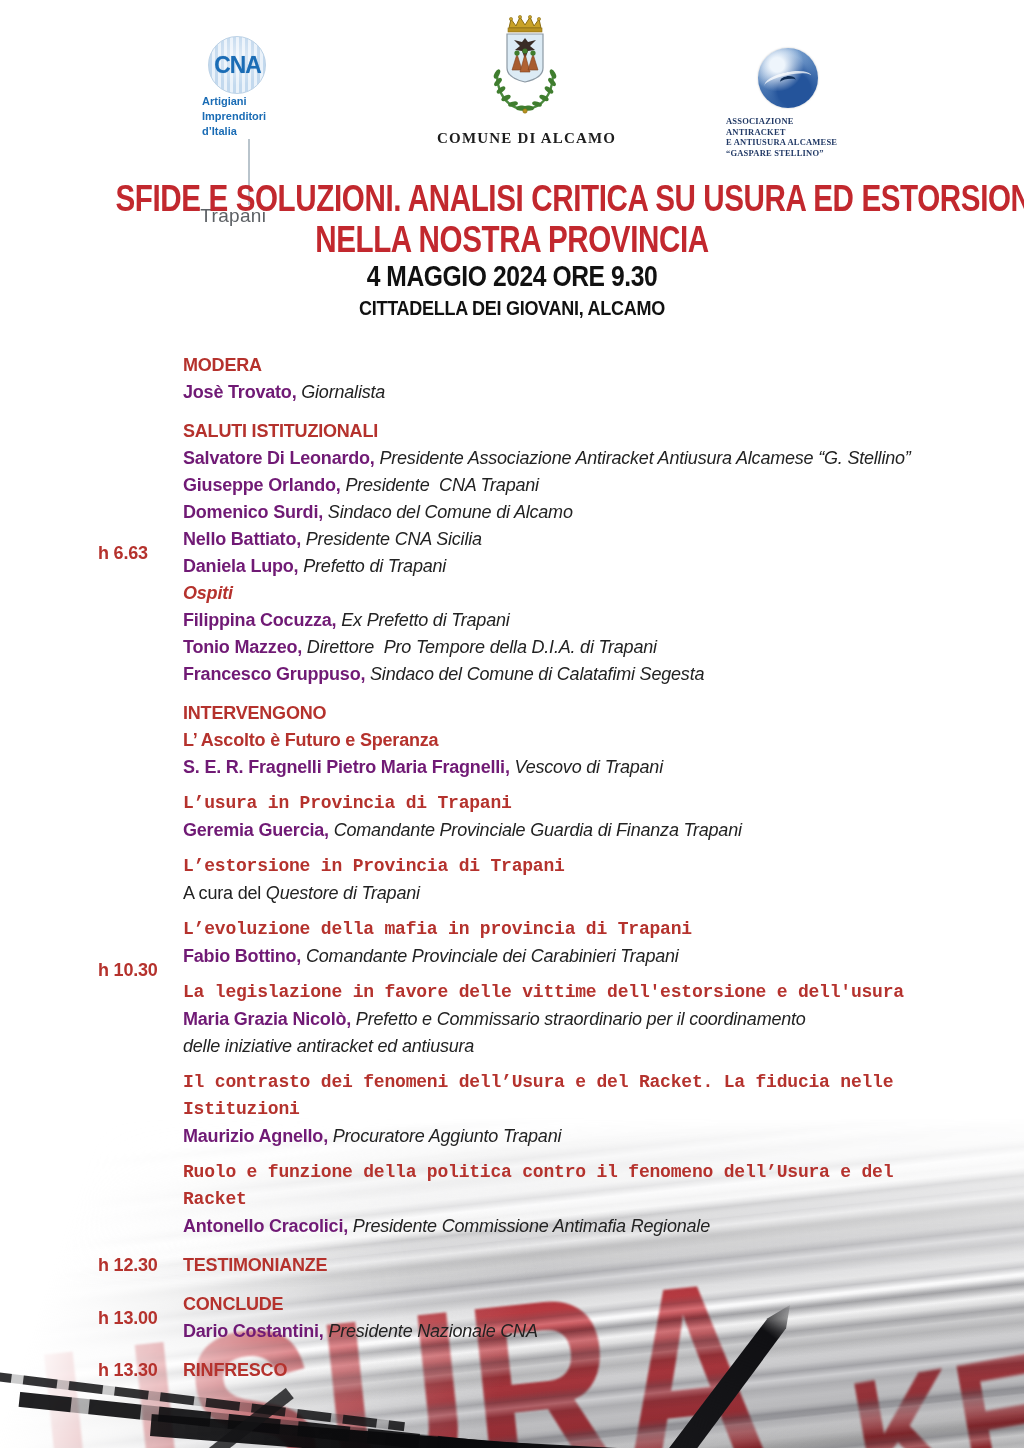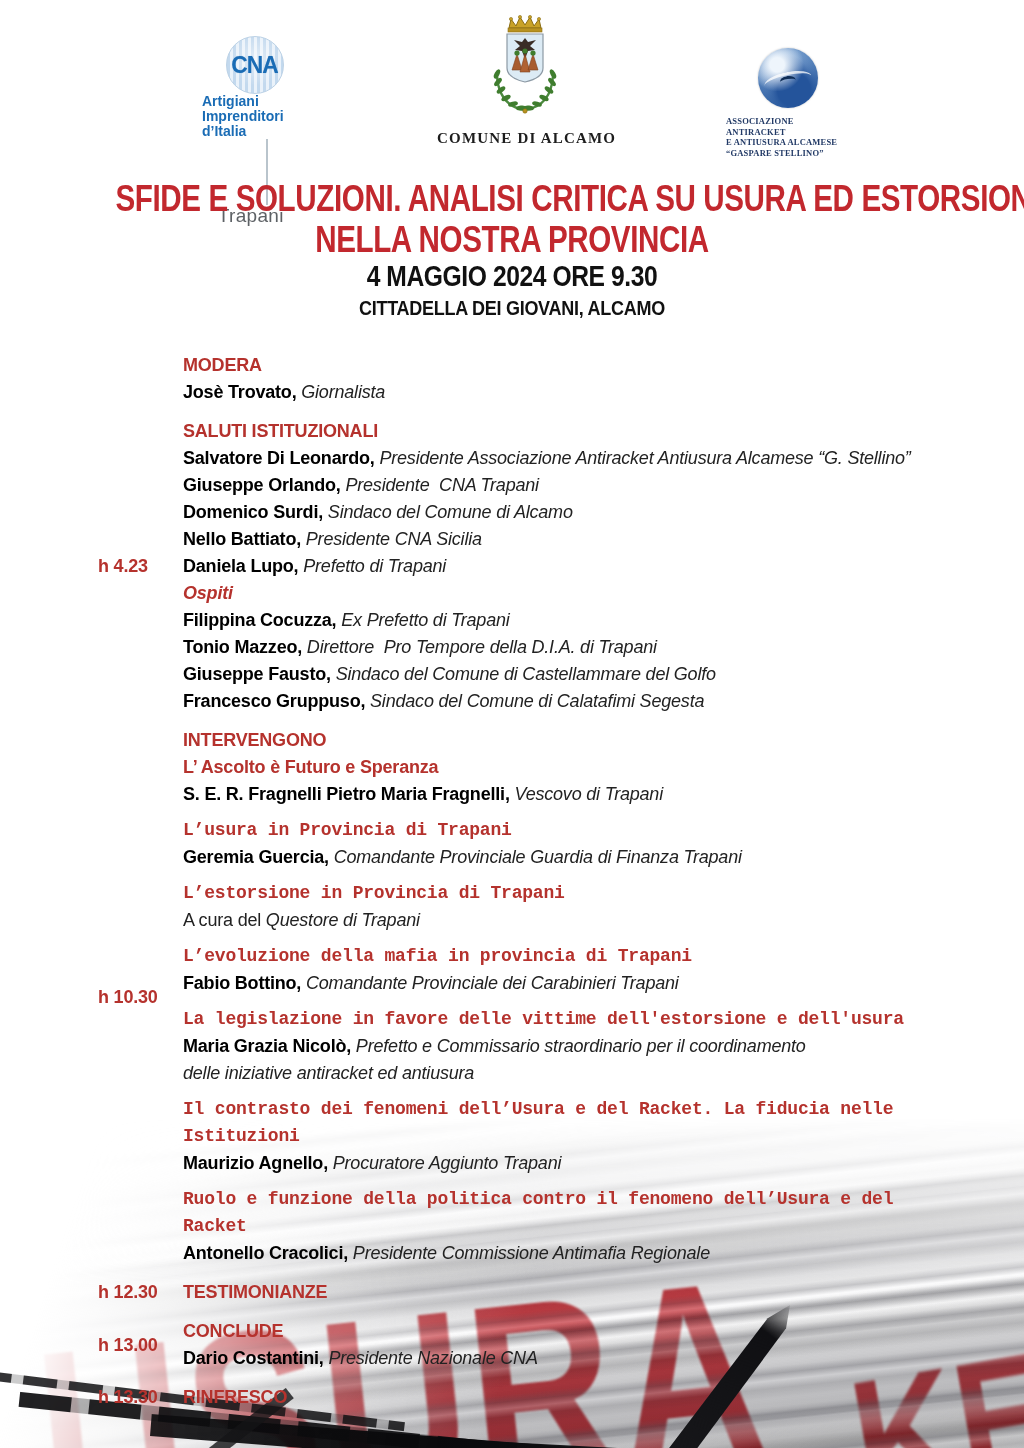--- a/index.html
+++ b/index.html
@@ -28,21 +28,21 @@
       repeating-linear-gradient(90deg,#c3d9ee 0 3px,#eaf2fa 3px 6px);
     border:1px solid #bcd2e6;
     display:flex;align-items:center;justify-content:center;
     position:relative;overflow:hidden;
   }
   .cna-circle .acr{
     font-weight:700;font-size:24px;color:var(--cna-blue);
     letter-spacing:-1px;transform:scaleX(.95);
     text-shadow:0 0 1px rgba(26,108,181,.4);
   }
-  .cna-text{margin-left:16px;color:var(--cna-blue);font-weight:700;font-size:14px;line-height:15px;}
+  .cna-text{margin-left:16px;color:var(--cna-blue);font-weight:700;font-size:11px;line-height:15px;}
   .cna-div{width:2px;height:66px;background:#b9c4cc;margin:0 16px 0 22px;}
   .cna-region{font-size:19px;color:#5d6165;font-weight:400;letter-spacing:.3px;}
   .comune{position:absolute;left:437px;top:14px;width:176px;text-align:center;}
   .comune svg{display:block;margin:0 auto;}
   .comune-name{
     margin-top:4px;font-family:"Liberation Serif", serif;font-weight:700;
     font-size:15px;letter-spacing:1.2px;color:#1d1d1d;white-space:nowrap;
   }
   .assoc{position:absolute;left:726px;top:48px;width:124px;}
   .assoc-sphere{
@@ -84,21 +84,21 @@
   
   .program{position:absolute;left:98px;top:352px;width:845px;z-index:3;font-size:18px;letter-spacing:-.2px;}
   .prow{display:flex;align-items:center;}
   .prow + .prow{margin-top:12px;}
   .ptime{width:85px;flex:none;line-height:27px;font-weight:700;color:var(--red);}
   .pcontent{flex:1;}
   .pline{min-height:27px;line-height:27px;white-space:pre-wrap;}
   .pline.gap{margin-top:9px;font-family:Liberation Mono, monospace;}
   .seg-rb{color:var(--red);font-weight:700;}
   .seg-ri{color:var(--red);font-style:italic;font-weight:700;margin-top:22px;}
-  .seg-b{font-weight:700;color:#000000;}
+  .seg-b{font-weight:700;color:#701a75;}
   .seg-i{font-style:italic;color:#222;}
   .seg-p{color:#222;}
   
   .bg-art{position:absolute;left:0;top:1118px;width:1024px;height:330px;z-index:1;overflow:hidden;}
   .art-mask{position:absolute;inset:0;
     -webkit-mask-image:linear-gradient(to bottom, transparent 0, rgba(0,0,0,.55) 90px, #000 170px);
     mask-image:linear-gradient(to bottom, transparent 0, rgba(0,0,0,.55) 90px, #000 170px);
   }
   .redword{
     position:absolute;left:28px;top:200px;
@@ -244,32 +244,31 @@
 
 <div class="program">
     <div class="prow">
       <div class="ptime"></div>
       <div class="pcontent">
         <div class="pline"><span class="seg-rb">MODERA</span></div>
         <div class="pline"><span class="seg-b">Josè Trovato,</span><span class="seg-i"> Giornalista</span></div>
       </div>
     </div>
     <div class="prow">
-      <div class="ptime">h 4.23</div>
+      <div class="ptime">h 6.63</div>
       <div class="pcontent">
         <div class="pline"><span class="seg-rb">SALUTI ISTITUZIONALI</span></div>
         <div class="pline"><span class="seg-b">Salvatore Di Leonardo,</span><span class="seg-i"> Presidente Associazione Antiracket Antiusura Alcamese “G. Stellino”</span></div>
         <div class="pline"><span class="seg-b">Giuseppe Orlando,</span><span class="seg-i"> Presidente  CNA Trapani</span></div>
         <div class="pline"><span class="seg-b">Domenico Surdi,</span><span class="seg-i"> Sindaco del Comune di Alcamo</span></div>
         <div class="pline"><span class="seg-b">Nello Battiato,</span><span class="seg-i"> Presidente CNA Sicilia</span></div>
         <div class="pline"><span class="seg-b">Daniela Lupo,</span><span class="seg-i"> Prefetto di Trapani</span></div>
         <div class="pline"><span class="seg-ri">Ospiti</span></div>
         <div class="pline"><span class="seg-b">Filippina Cocuzza,</span><span class="seg-i"> Ex Prefetto di Trapani</span></div>
         <div class="pline"><span class="seg-b">Tonio Mazzeo,</span><span class="seg-i"> Direttore  Pro Tempore della D.I.A. di Trapani</span></div>
-        <div class="pline"><span class="seg-b">Giuseppe Fausto,</span><span class="seg-i"> Sindaco del Comune di Castellammare del Golfo</span></div>
         <div class="pline"><span class="seg-b">Francesco Gruppuso,</span><span class="seg-i"> Sindaco del Comune di Calatafimi Segesta</span></div>
       </div>
     </div>
     <div class="prow">
       <div class="ptime">h 10.30</div>
       <div class="pcontent">
         <div class="pline"><span class="seg-rb">INTERVENGONO</span></div>
         <div class="pline"><span class="seg-rb">L’ Ascolto è Futuro e Speranza</span></div>
         <div class="pline"><span class="seg-b">S. E. R. Fragnelli Pietro Maria Fragnelli,</span><span class="seg-i"> Vescovo di Trapani</span></div>
         <div class="pline gap"><span class="seg-rb">L’usura in Provincia di Trapani</span></div>

